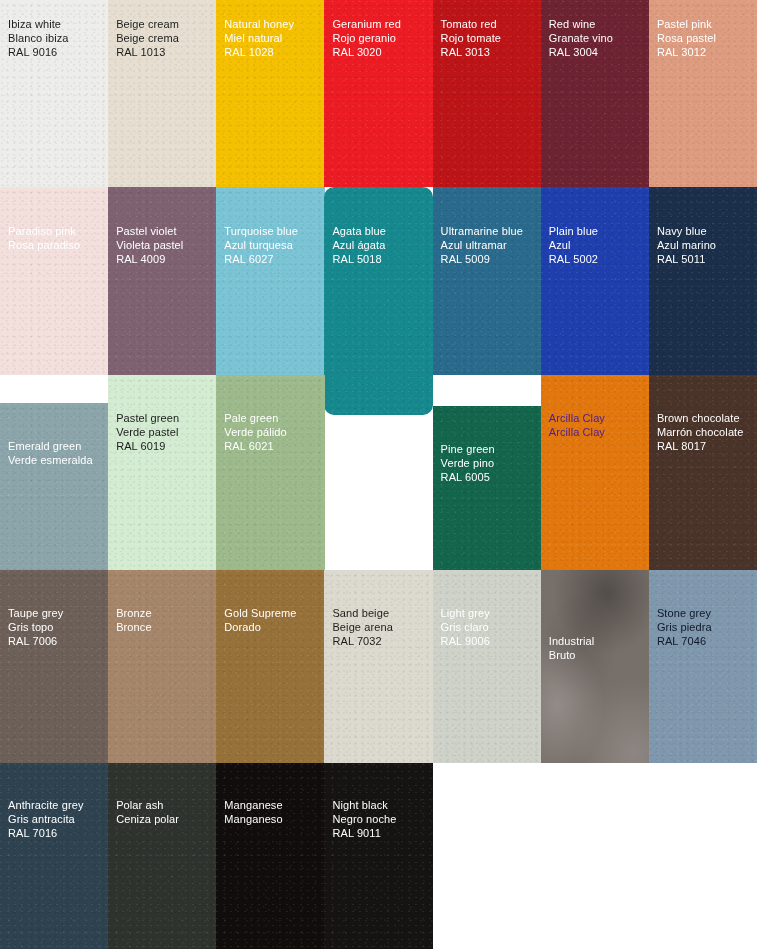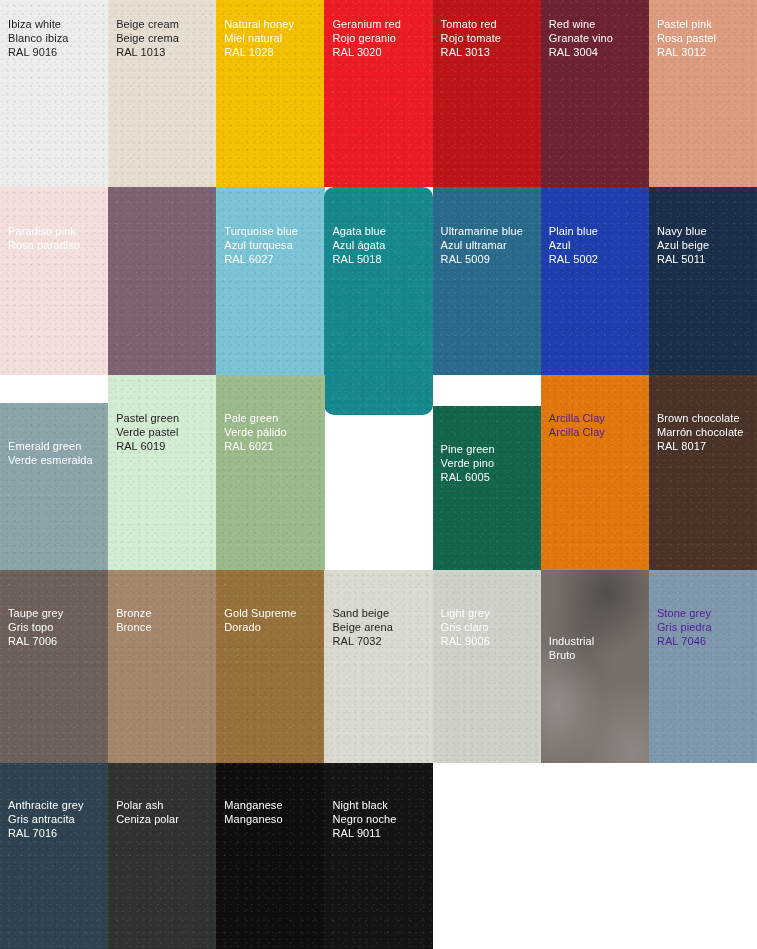--- a/index.html
+++ b/index.html
@@ -122,20 +122,25 @@
     </div>
     <div class="swatch" style="left: 0px; top: 187px; width: 109px; height: 188px; background: rgb(243, 224, 221);">
       <div class="swatch-texture"></div>
       <div class="swatch-labels" style="top: 38px; color: rgb(255, 255, 255);">
         <span class="swatch-line">Paradiso pink</span>
         <span class="swatch-line">Rosa paradiso</span>
       </div>
     </div>
     <div class="swatch" style="left: 108.15px; top: 187px; width: 109px; height: 188px; background: rgb(127, 98, 114);">
       <div class="swatch-texture"></div>
+      <div class="swatch-labels" style="top: 38px; color: rgb(255, 255, 255);">
+        <span class="swatch-line">Pastel violet</span>
+        <span class="swatch-line">Violeta pastel</span>
+        <span class="swatch-line">RAL 4009</span>
+      </div>
     </div>
     <div class="swatch" style="left: 216.3px; top: 187px; width: 109px; height: 188px; background: rgb(122, 196, 214);">
       <div class="swatch-texture"></div>
       <div class="swatch-labels" style="top: 38px; color: rgb(255, 255, 255);">
         <span class="swatch-line">Turquoise blue</span>
         <span class="swatch-line">Azul turquesa</span>
         <span class="swatch-line">RAL 6027</span>
       </div>
     </div>
     <div class="swatch" style="left: 324.45px; top: 187px; width: 109px; height: 228px; background: rgb(22, 137, 143); border-radius: 10px;">
@@ -159,21 +164,21 @@
       <div class="swatch-labels" style="top: 38px; color: rgb(255, 255, 255);">
         <span class="swatch-line">Plain blue</span>
         <span class="swatch-line">Azul</span>
         <span class="swatch-line">RAL 5002</span>
       </div>
     </div>
     <div class="swatch" style="left: 648.9px; top: 187px; width: 109px; height: 188px; background: rgb(27, 47, 75);">
       <div class="swatch-texture"></div>
       <div class="swatch-labels" style="top: 38px; color: rgb(255, 255, 255);">
         <span class="swatch-line">Navy blue</span>
-        <span class="swatch-line">Azul beige</span>
+        <span class="swatch-line">Azul marino</span>
         <span class="swatch-line">RAL 5011</span>
       </div>
     </div>
     <div class="swatch" style="left: 0px; top: 375px; width: 109px; height: 195px; background: rgb(140, 165, 171); margin-top: 28px;">
       <div class="swatch-texture"></div>
       <div class="swatch-labels" style="top: 37px; color: rgb(255, 255, 255);">
         <span class="swatch-line">Emerald green</span>
         <span class="swatch-line">Verde esmeralda</span>
       </div>
     </div>
@@ -256,21 +261,21 @@
     </div>
     <div class="swatch" style="left: 540.75px; top: 570px; width: 109px; height: 193px; background: rgb(119, 111, 106);">
       <div class="swatch-mottle"></div>
       <div class="swatch-labels" style="top: 37px; color: rgb(255, 255, 255); margin-top: 28px;">
         <span class="swatch-line">Industrial</span>
         <span class="swatch-line">Bruto</span>
       </div>
     </div>
     <div class="swatch" style="left: 648.9px; top: 570px; width: 109px; height: 193px; background: rgb(128, 152, 173);">
       <div class="swatch-texture"></div>
-      <div class="swatch-labels" style="top: 37px; color: #4c1d95;">
+      <div class="swatch-labels" style="top: 37px; color: #0f172a;">
         <span class="swatch-line">Stone grey</span>
         <span class="swatch-line">Gris piedra</span>
         <span class="swatch-line">RAL 7046</span>
       </div>
     </div>
     <div class="swatch" style="left: 0px; top: 763px; width: 109px; height: 186px; background: rgb(46, 66, 80);">
       <div class="swatch-texture"></div>
       <div class="swatch-labels" style="top: 36px; color: rgb(255, 255, 255);">
         <span class="swatch-line">Anthracite grey</span>
         <span class="swatch-line">Gris antracita</span>

